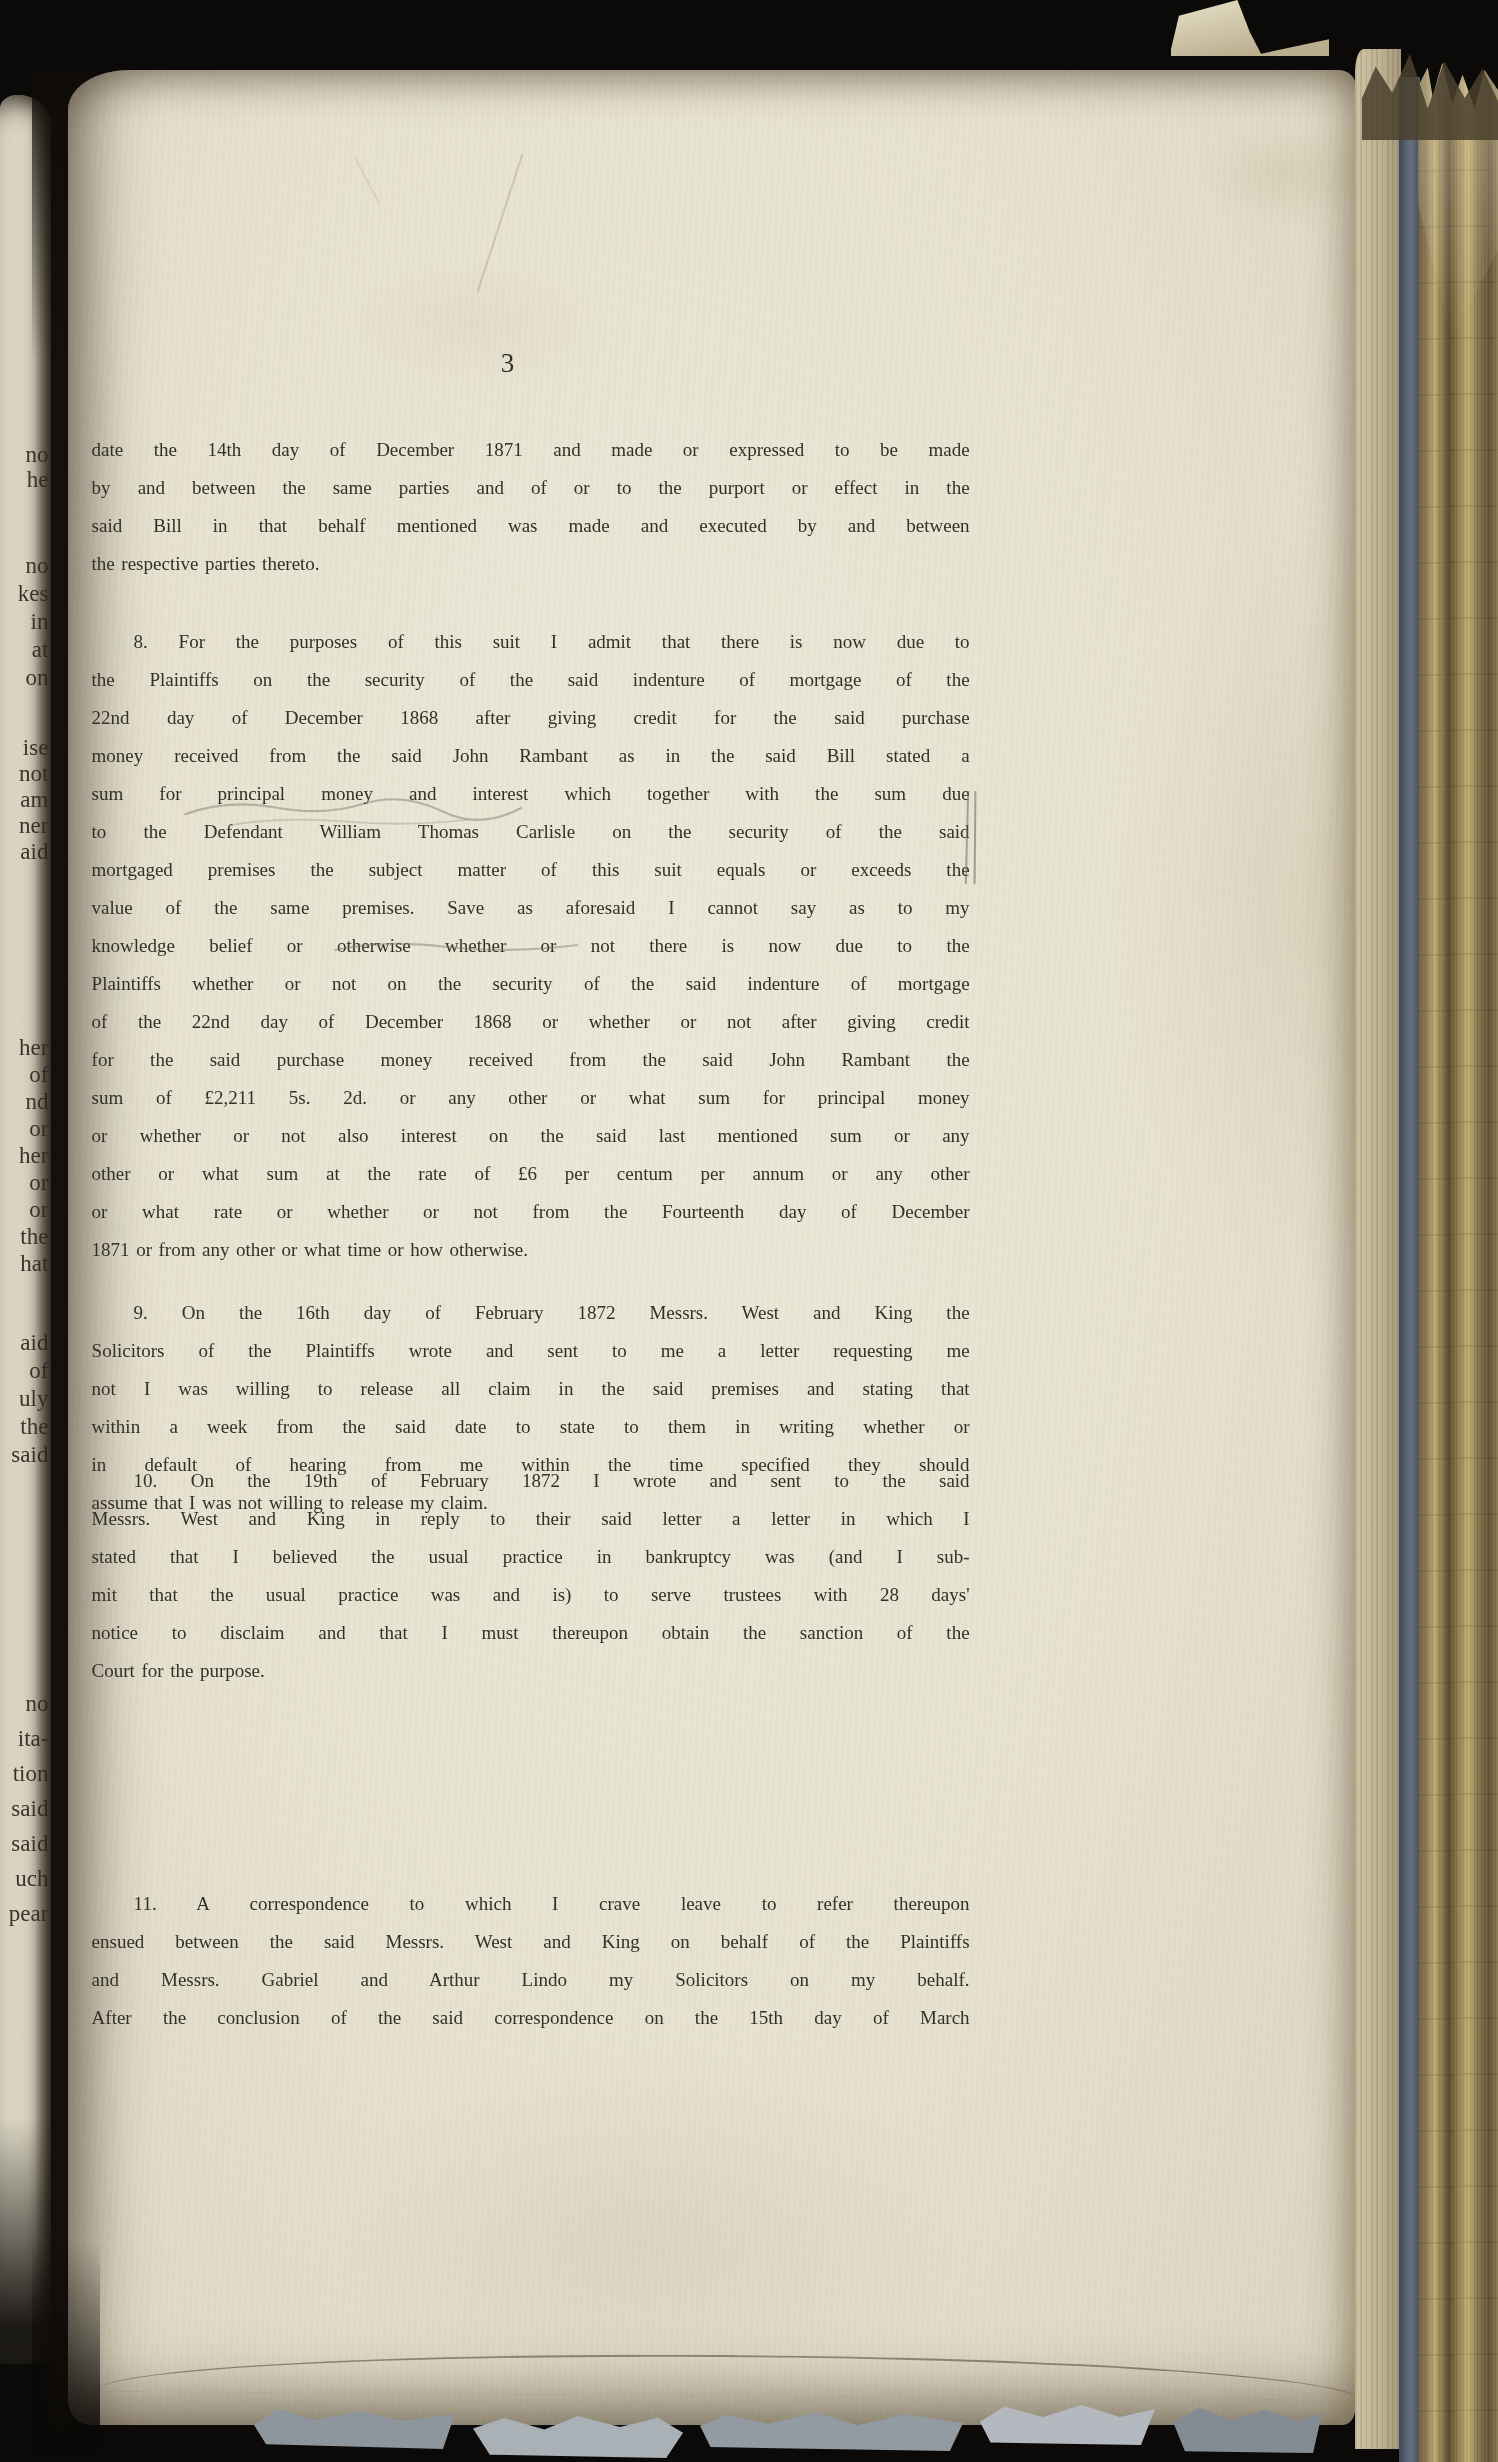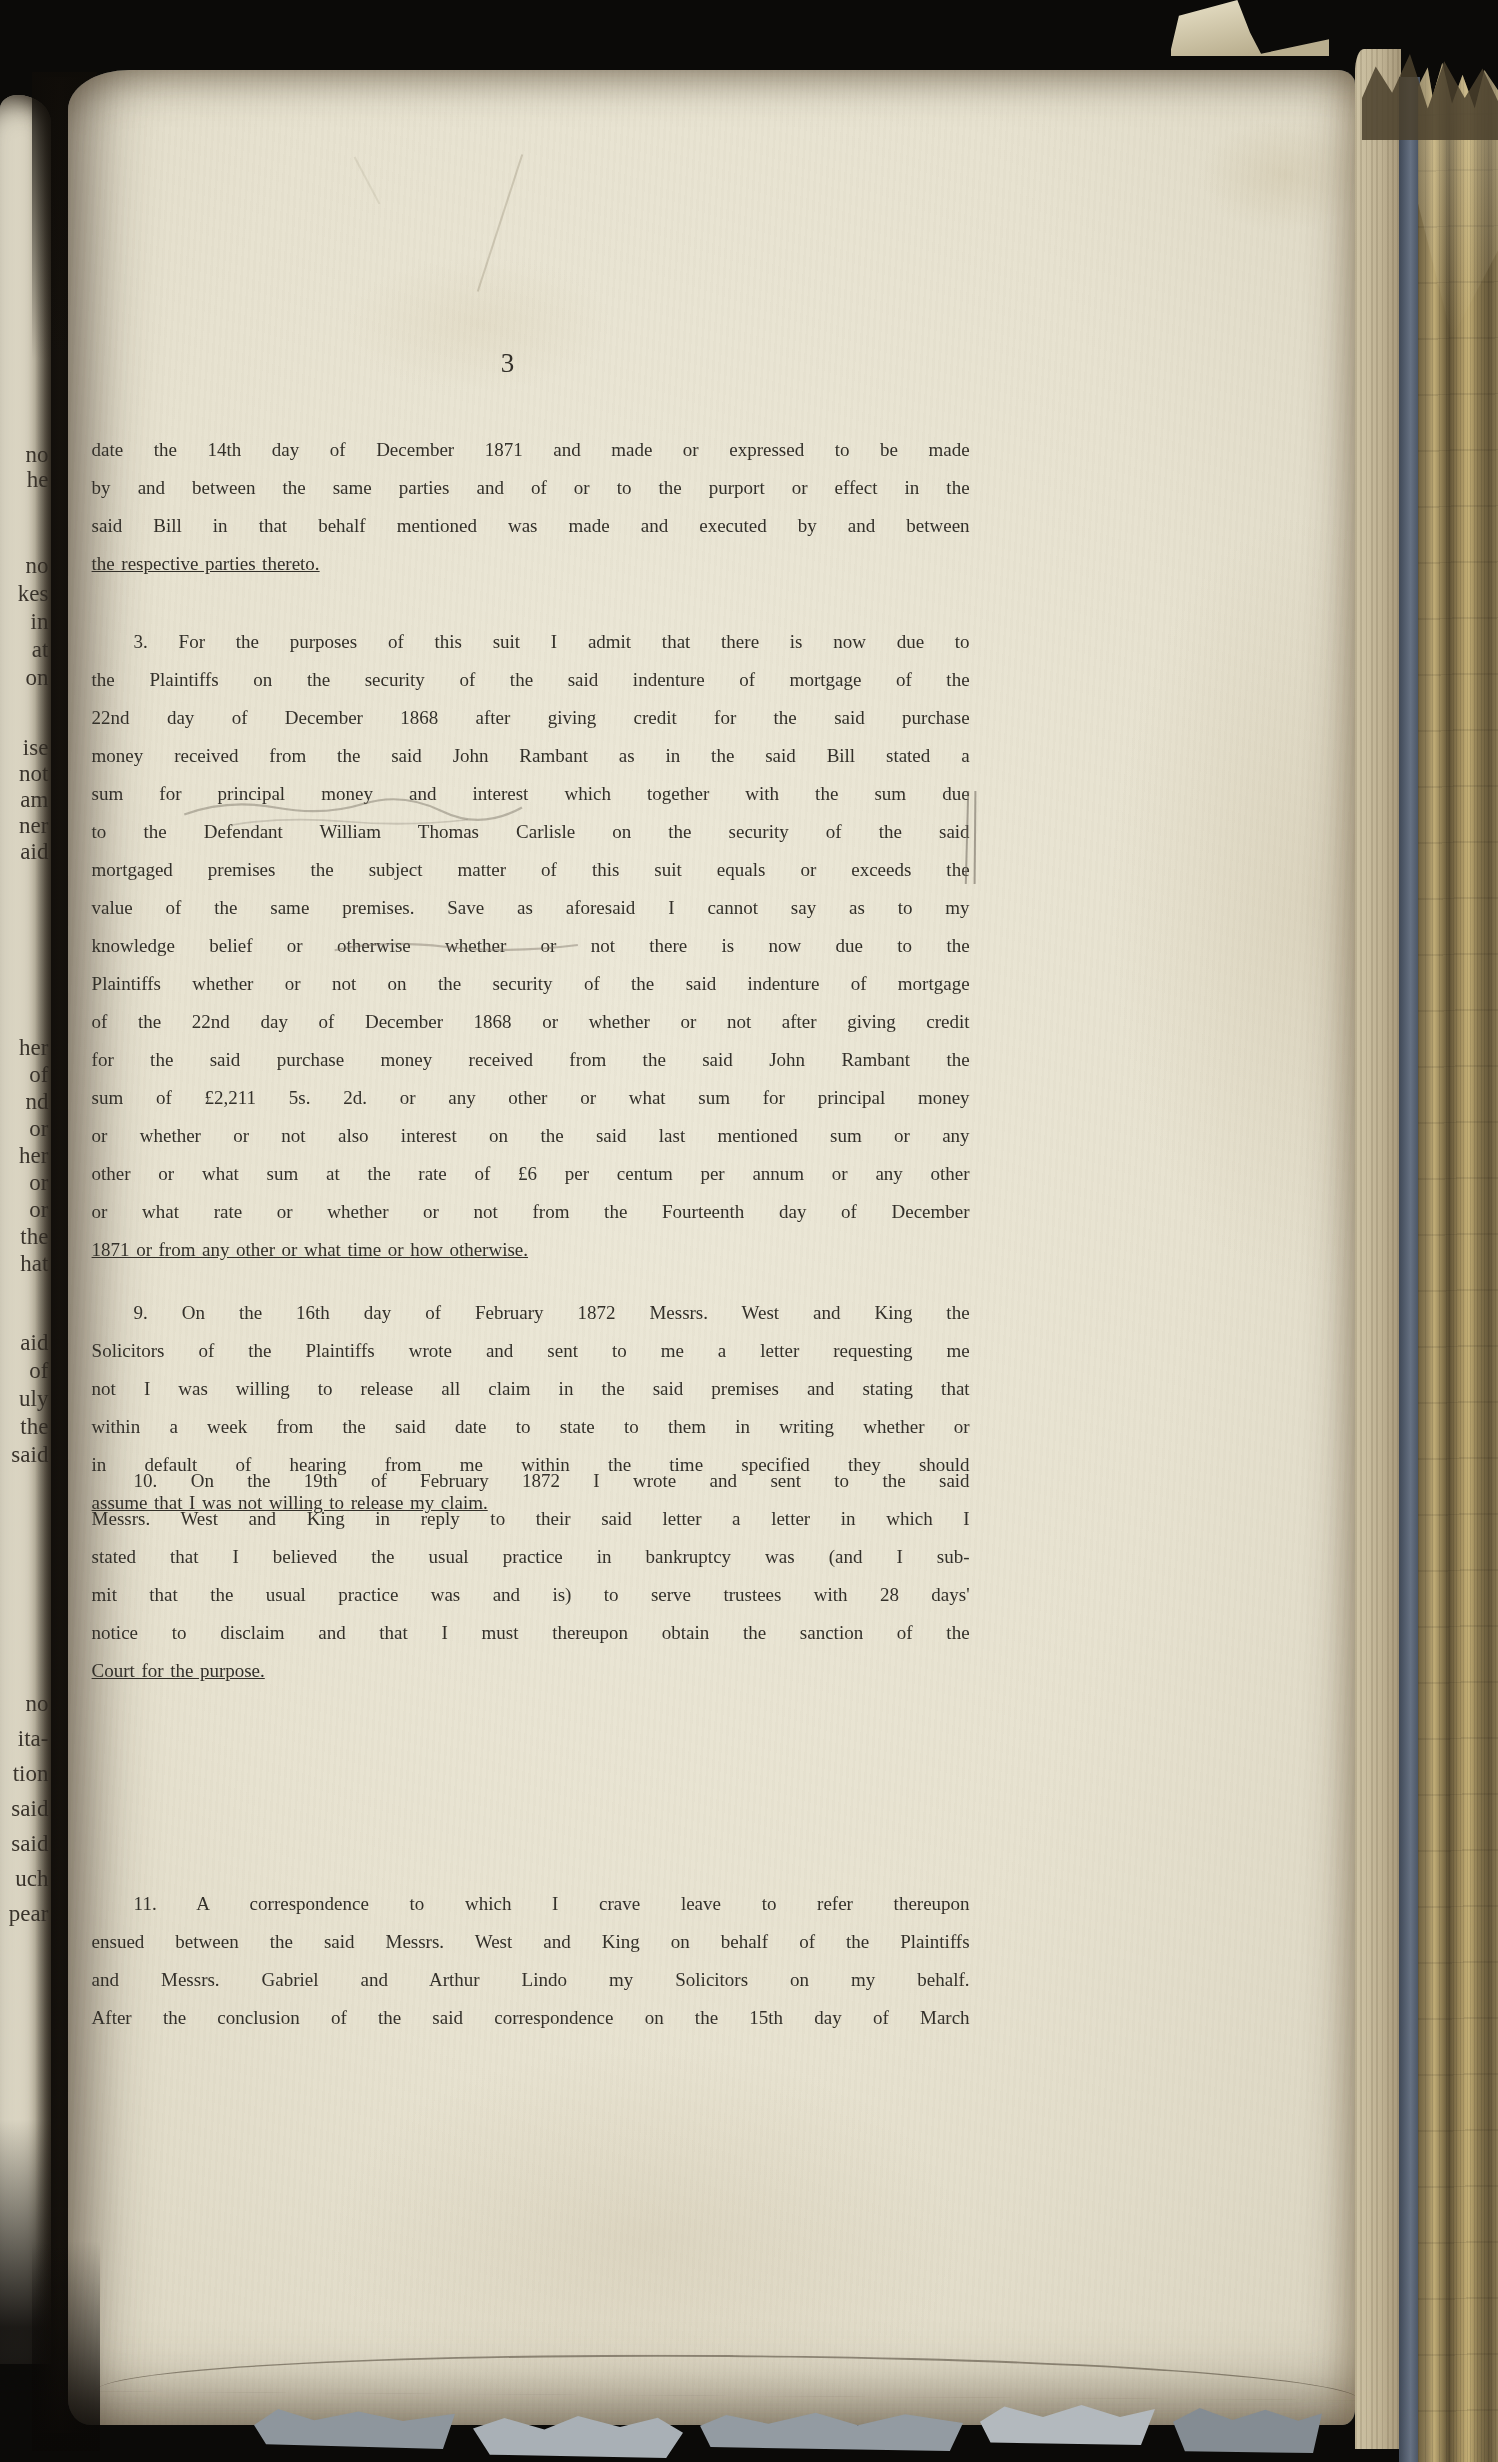--- a/index.html
+++ b/index.html
@@ -64,21 +64,21 @@
       inset -26px 0 39px -19px rgba(120,98,65,.50),
       inset 0 -54px 63px -26px rgba(75,62,44,.55);
     color:#33302a;
   }
   .page-number{position:absolute;left:420px;top:278px;width:39px;text-align:center;font-size:27px;}
 
   .para{position:absolute;left:23.6px;width:878px;font-size:19px;line-height:38px;word-spacing:1.8px;}
   .para .line{text-align:justify;text-align-last:justify;}
   .para .line:first-child{padding-left:42px;}
   .para.flush .line:first-child{padding-left:0;}
-  .para.closed .line:last-child{text-align-last:left;text-decoration:underline;}
+  .para.closed .line:last-child{text-align-last:left;}
   .p1{top:361px;}
   .p8{top:553px;}
   .p9{top:1224px;}
   .p10{top:1392px;}
   .p11{top:1815px;}
 
   
   .pencil{position:absolute;pointer-events:none;}
   .w1{left:111px;top:711px;}
   .w2{left:263px;top:861px;}
@@ -207,21 +207,21 @@
     <div class="page-number">3</div>
 
     <div class="para p1 flush closed">
         <div class="line">date the 14th day of December 1871 and made or expressed to be made</div>
         <div class="line">by and between the same parties and of or to the purport or effect in the</div>
         <div class="line">said Bill in that behalf mentioned was made and executed by and between</div>
         <div class="line">the respective parties thereto.</div>
       </div>
 
     <div class="para p8 closed">
-        <div class="line">3. For the purposes of this suit I admit that there is now due to</div>
+        <div class="line">8. For the purposes of this suit I admit that there is now due to</div>
         <div class="line">the Plaintiffs on the security of the said indenture of mortgage of the</div>
         <div class="line">22nd day of December 1868 after giving credit for the said purchase</div>
         <div class="line">money received from the said John Rambant as in the said Bill stated a</div>
         <div class="line">sum for principal money and interest which together with the sum due</div>
         <div class="line">to the Defendant William Thomas Carlisle on the security of the said</div>
         <div class="line">mortgaged premises the subject matter of this suit equals or exceeds the</div>
         <div class="line">value of the same premises.  Save as aforesaid I cannot say as to my</div>
         <div class="line">knowledge belief or otherwise whether or not there is now due to the</div>
         <div class="line">Plaintiffs whether or not on the security of the said indenture of mortgage</div>
         <div class="line">of the 22nd day of December 1868 or whether or not after giving credit</div>

